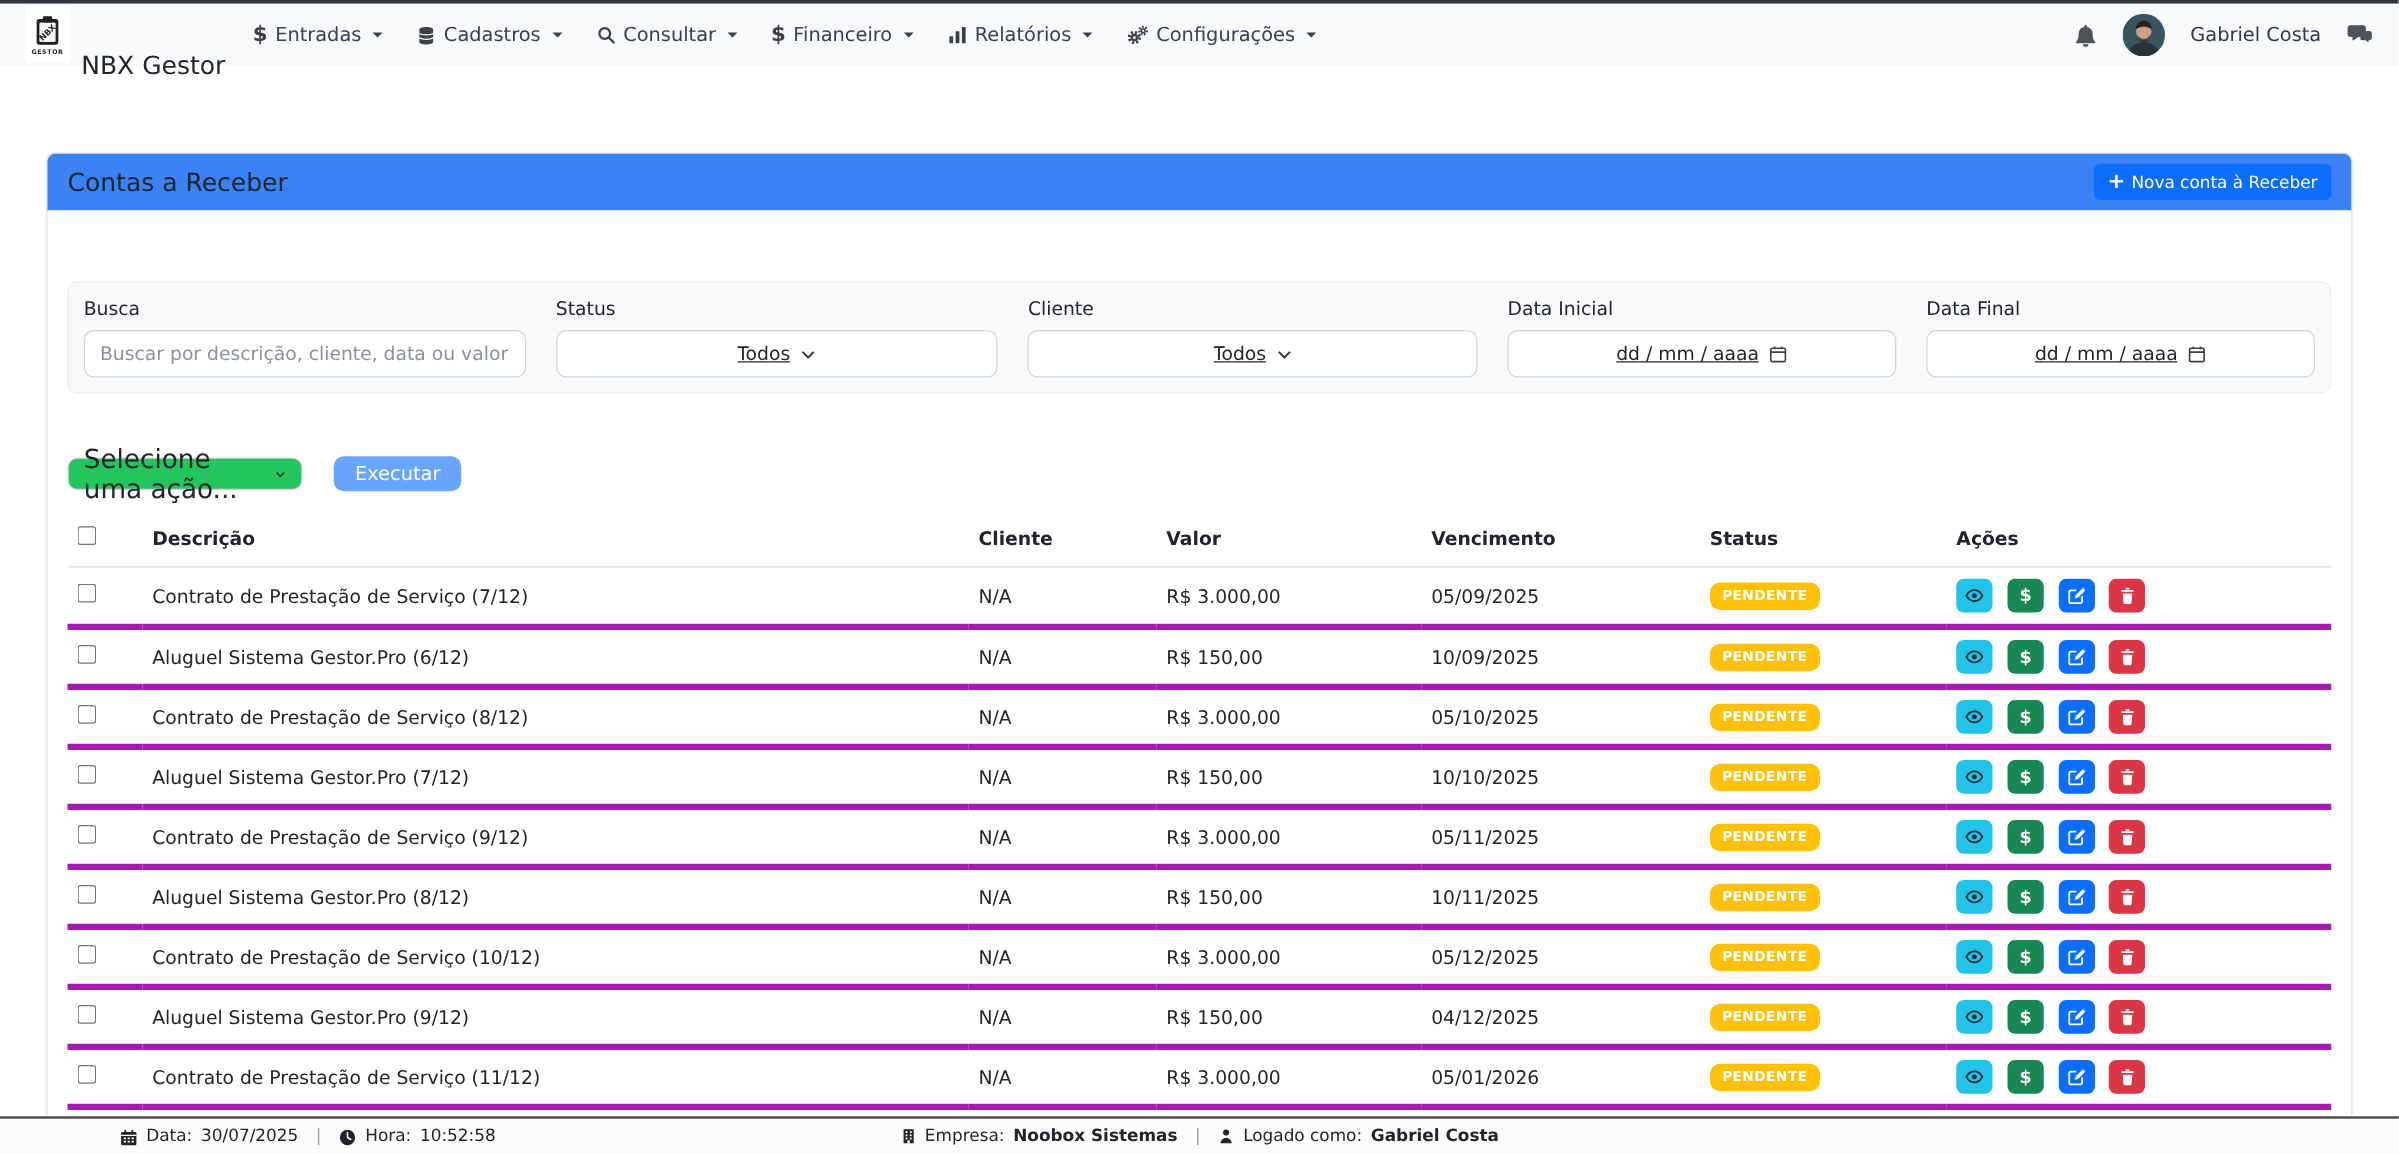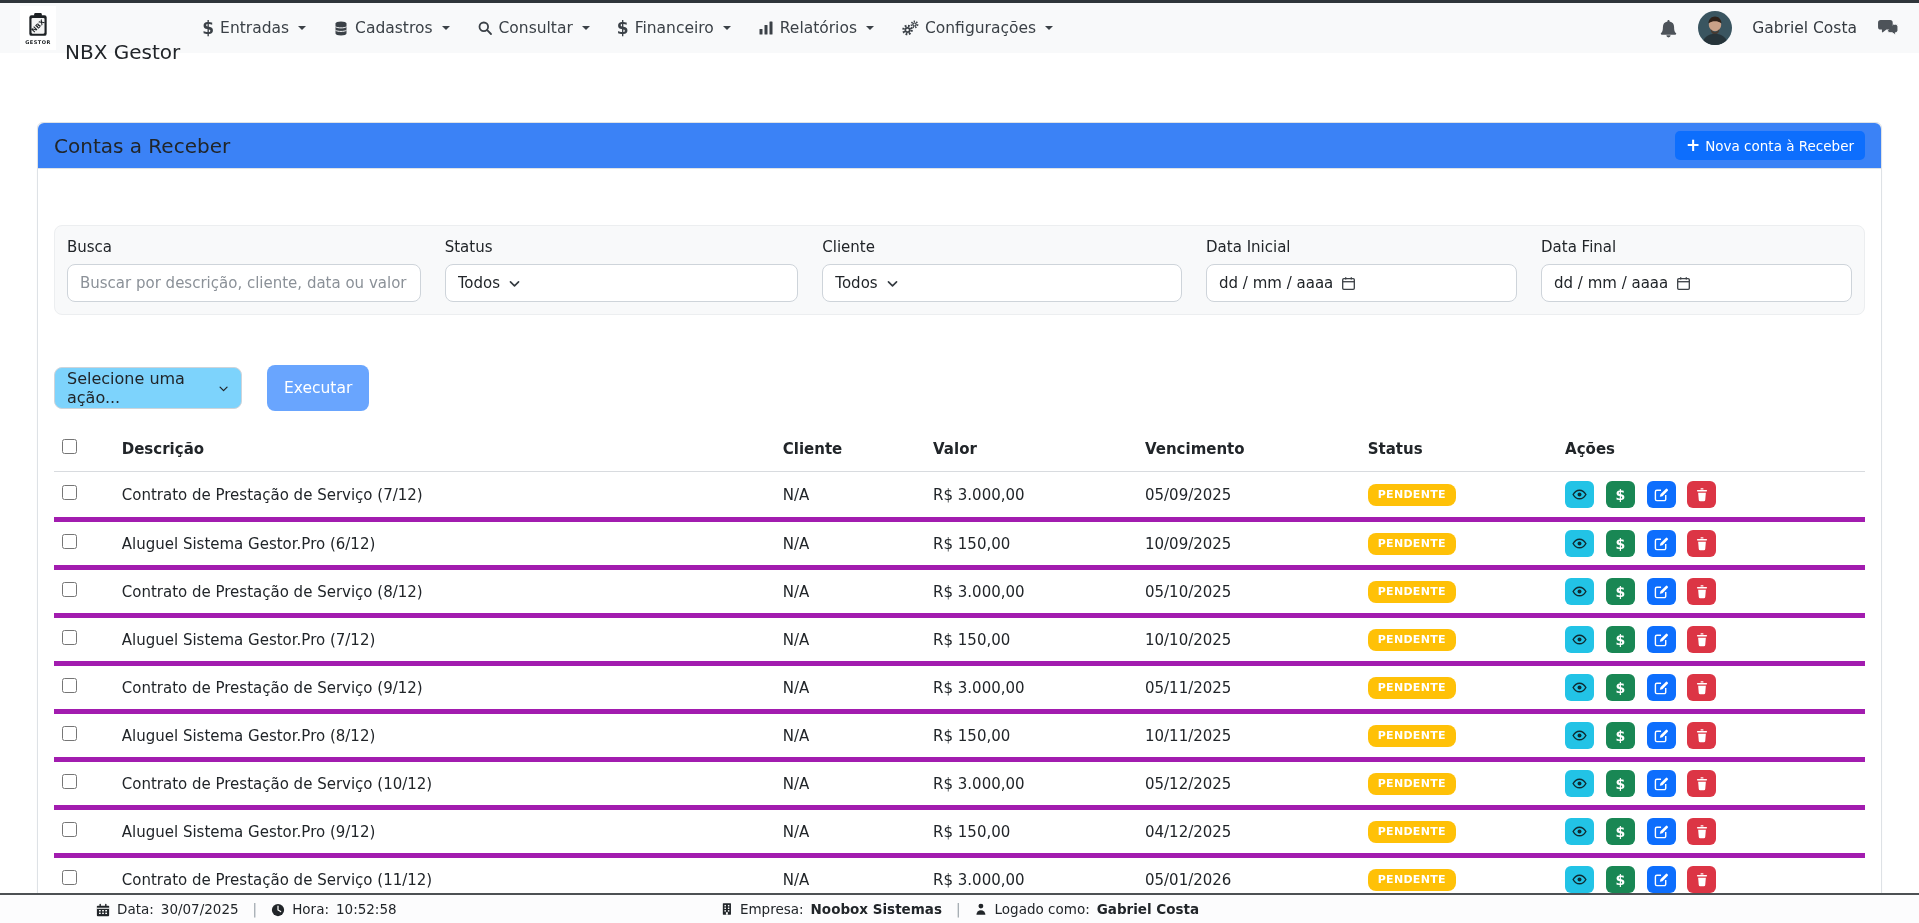--- a/index.html
+++ b/index.html
@@ -38,32 +38,32 @@
 
   
   .filter-box { margin-top:40px; background:#f8f9fa; border:1px solid #eceef0; border-radius:8px;
                 padding:12px; display:flex; gap:24px; align-items:flex-end; }
   .fg { display:flex; flex-direction:column; gap:8px; }
   .fg label { font-size:15px; color:#212529; }
   .fg-busca { flex:1.16; } .fg-status { flex:1.16; } .fg-cliente { flex:1.18; } .fg-date { flex:1.02; }
   .inp, .sel, .date-inp { height:38px; background:#fff; border:1px solid #ced4da; border-radius:8px;
          padding:0 12px; font-size:15px; color:#212529; width:100%; font-family:inherit; }
   .inp::placeholder { color:#8b9198; }
-  .sel, .date-inp { display:flex; align-items:center; justify-content:flex-start; cursor:pointer; gap:8px; }
+  .sel, .date-inp { display:flex; align-items:center; justify-content:center; cursor:pointer; gap:8px;text-decoration:underline; }
   .sel span, .date-inp span { white-space:nowrap; overflow:hidden; }
   .btn-clear { width:278px; height:38px; flex:none; background:var(--danger,#dc3545); color:#fff; border:none;
                border-radius:8px; font-size:15.5px; display:flex; align-items:center; justify-content:center;
                gap:9px; cursor:pointer; font-family:inherit; }
 
   
   .bulk-row { margin-top:50px; display:flex; align-items:center; gap:25px; }
-  .action-select { width:188px; height:42px; background:#7dd3fc; border:1px solid #ced4da; border-radius:8px;
+  .action-select { width:188px; height:26px; background:#22c55e; border:1px solid #ced4da; border-radius:8px;
                    display:flex; align-items:center; justify-content:space-between; padding:0 12px;
-                   font-size:16px; color:#212529; cursor:pointer; }
-  .btn-exec { height:46px; padding:0 17px; background:rgba(13,110,253,.62); color:#fff; border:none;
+                   font-size:21px; color:#212529; cursor:pointer; }
+  .btn-exec { height:28px; padding:0 17px; background:rgba(13,110,253,.62); color:#fff; border:none;
               border-radius:8px; font-size:15.5px; cursor:default; font-family:inherit; }
 
   
   table { width:100%; border-collapse:collapse; margin-top:22px; font-size:15px; table-layout:fixed; }
   th { text-align:left; font-weight:700; color:#212529; padding:6px 8px 13px; }
   thead tr { border-bottom:1px solid #d8dbdf; }
   tbody tr { border-bottom:5px solid #a21caf; }
   td { padding:0 8px; height:48px; vertical-align:middle; color:#212529; }
   input[type="checkbox"] { width:15px; height:15px; cursor:pointer; accent-color:#fff; }
   .badge { display:inline-block; background:var(--warning,#ffc107); color:#fff; font-size:11px; font-weight:700;

